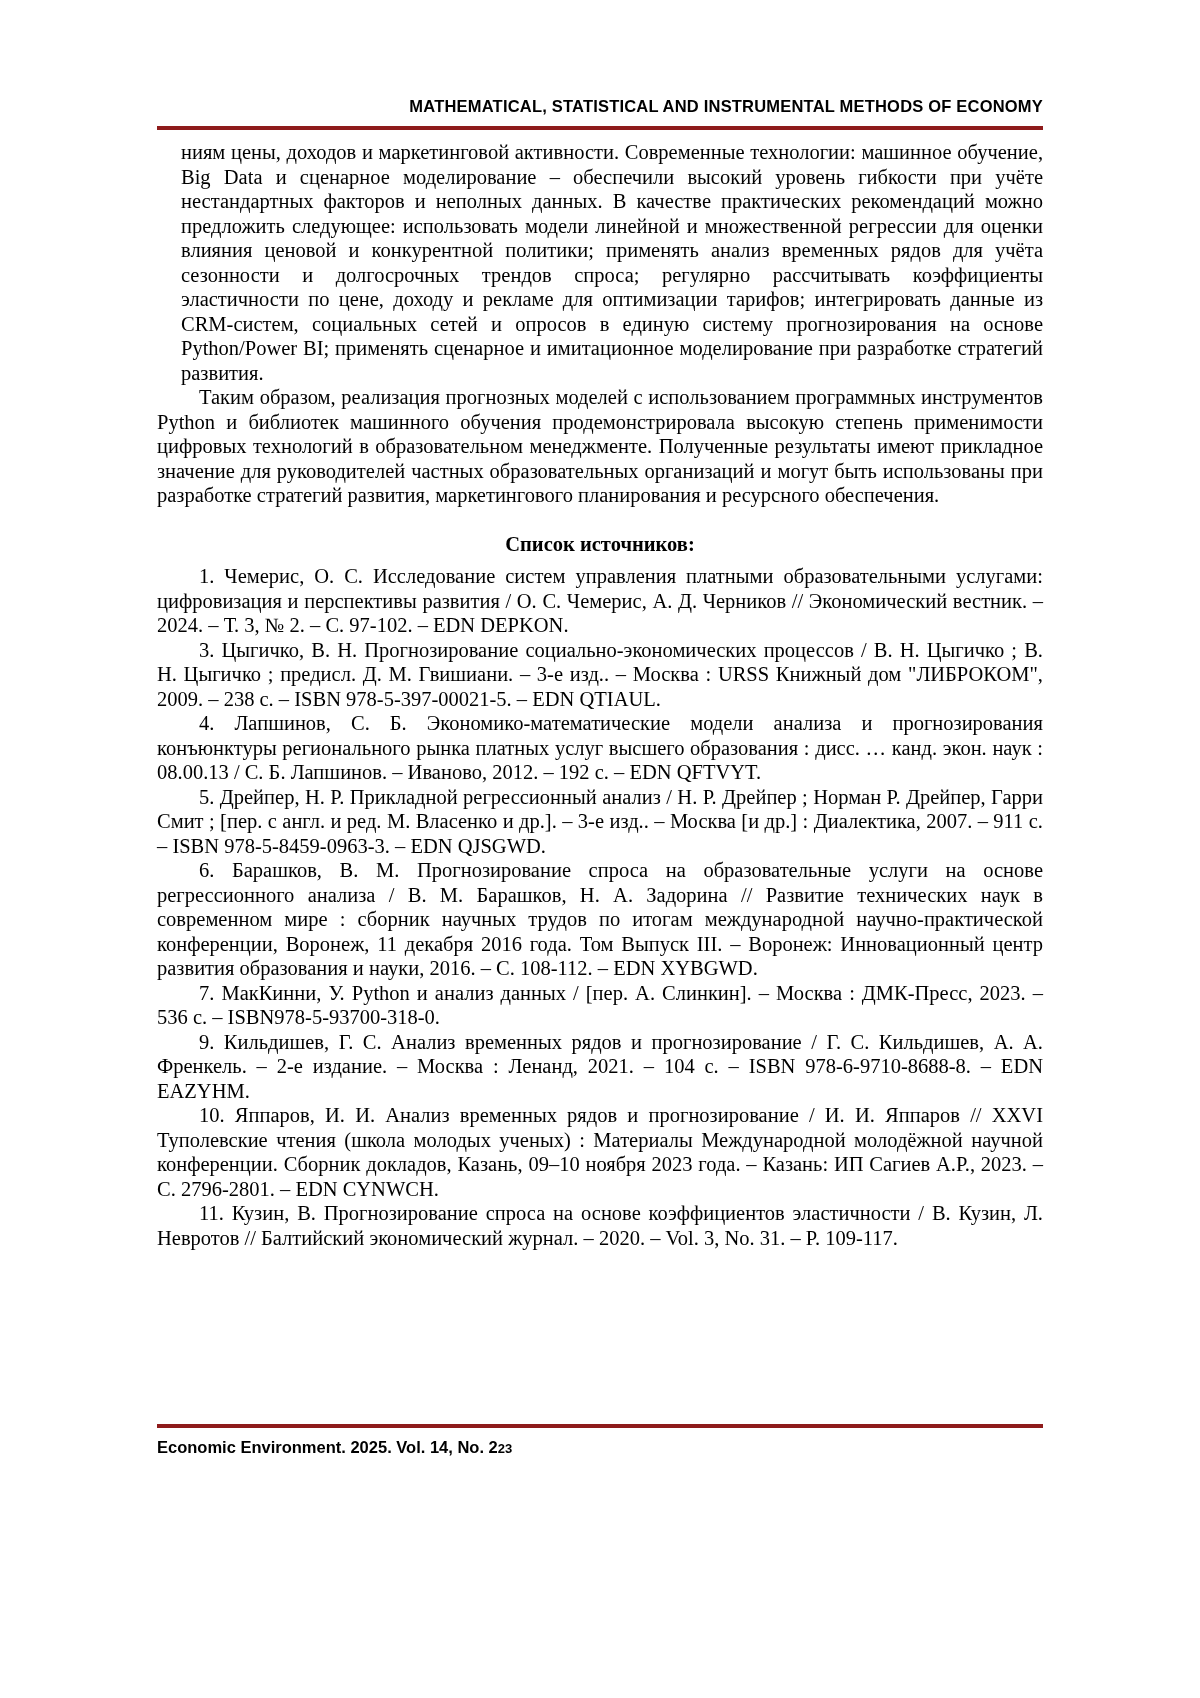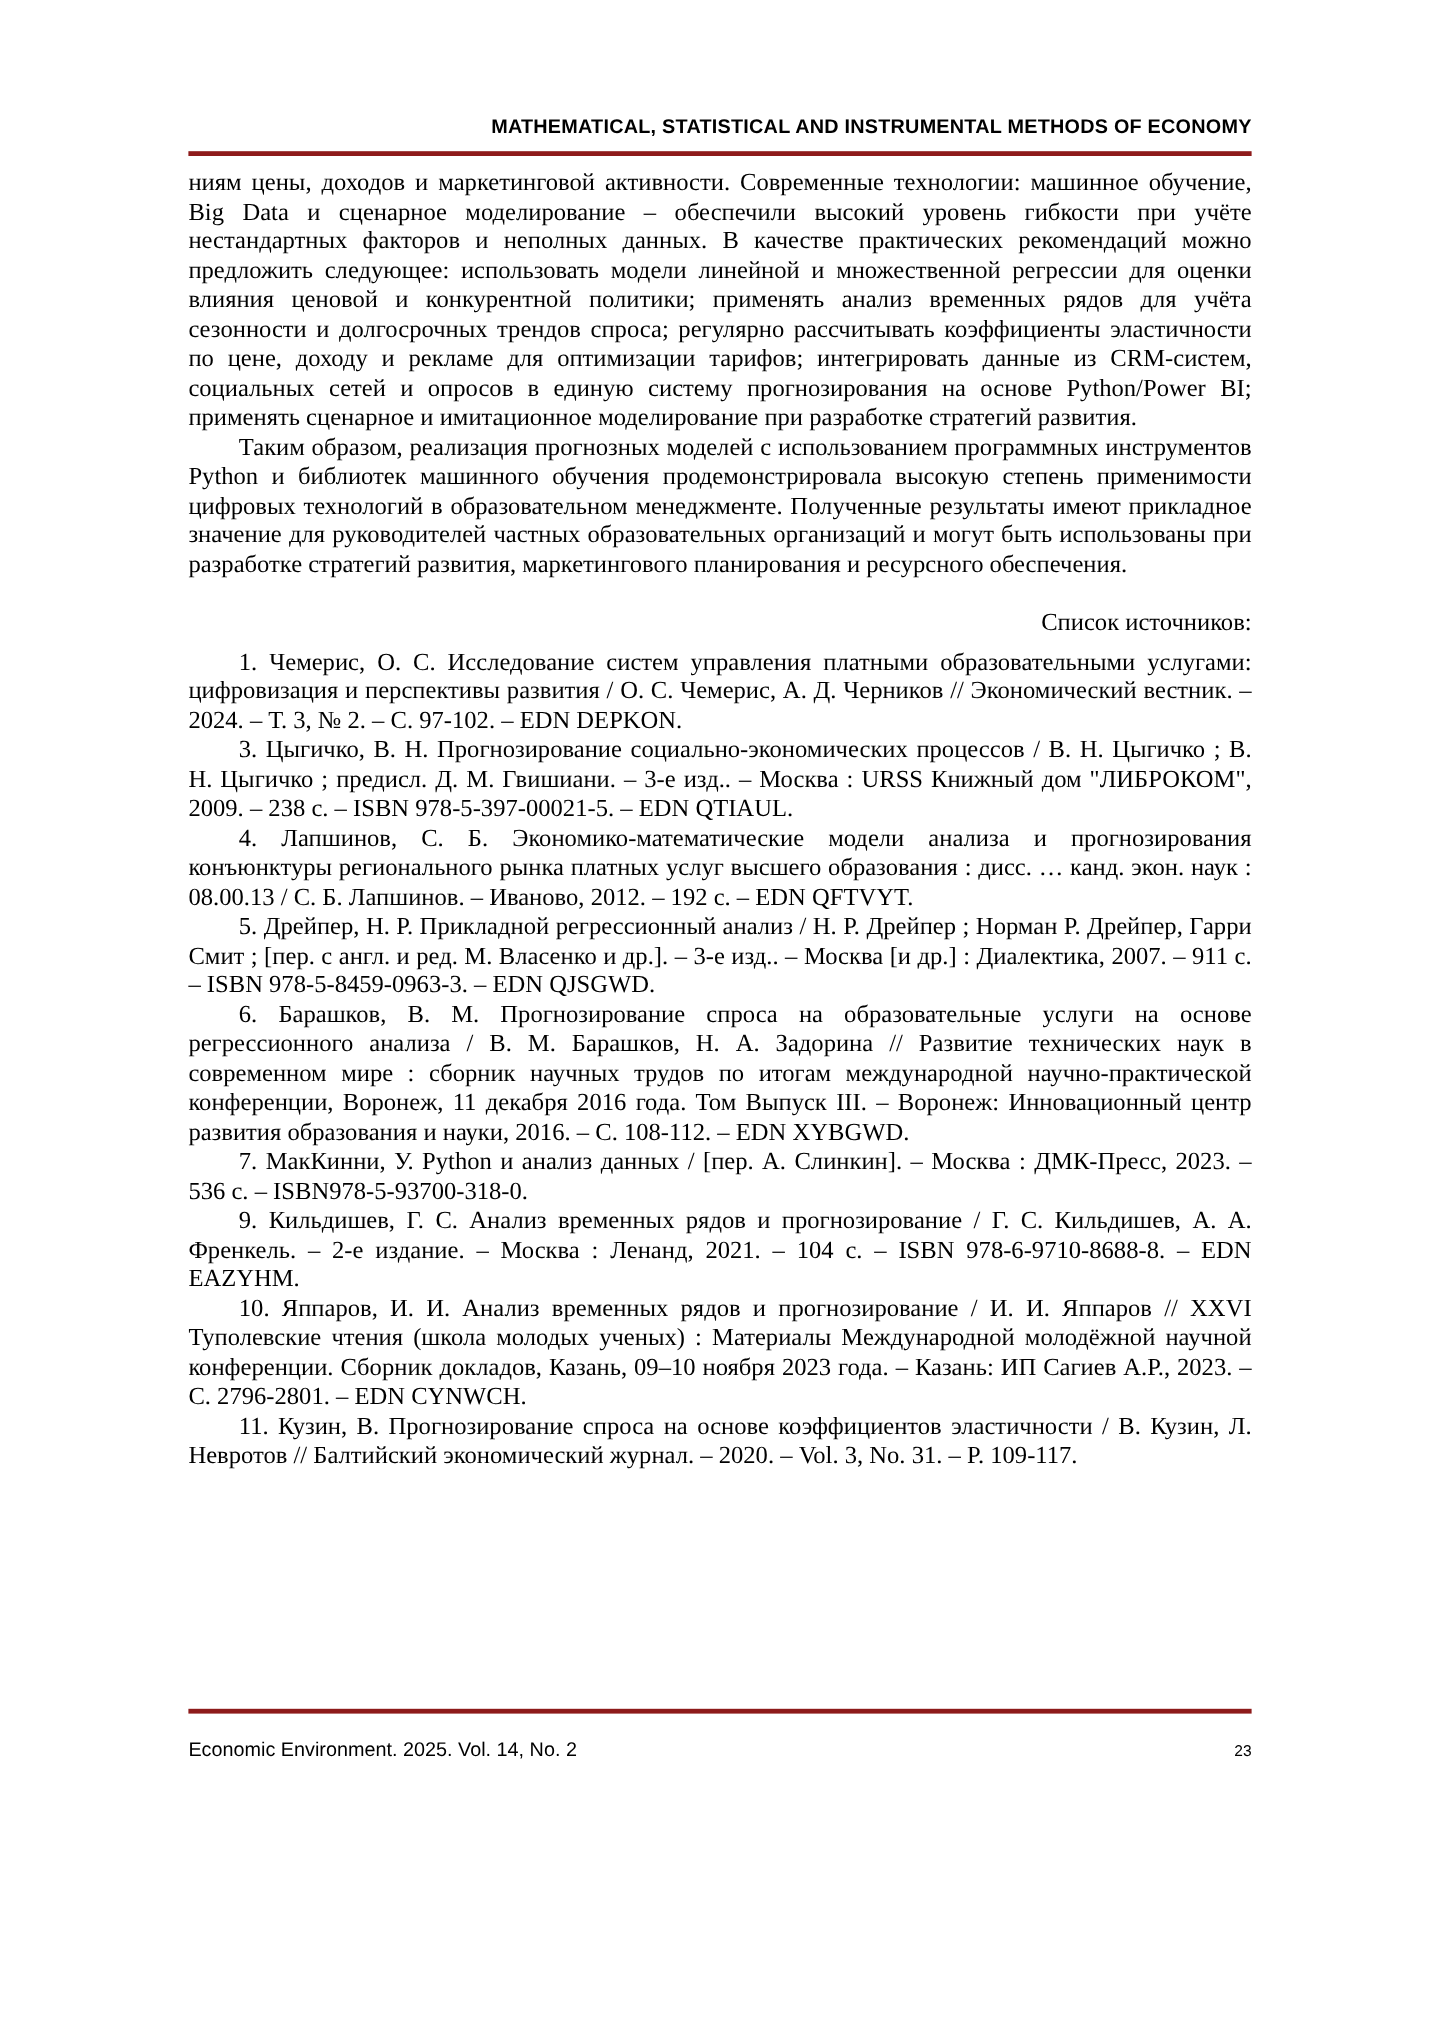--- a/index.html
+++ b/index.html
@@ -38,41 +38,40 @@
   .article-text {
     position:absolute;
     left:157px;
     width:886px;
     top:140px;
     font-size:20.5px;
     line-height:24.5px;
     text-align:justify;
   }
   .article-text p.para { text-indent:42px; }
-  .article-text p.para.first { text-indent:0; }
+  .article-text p.para.first { text-indent:0;margin-left:24px; }
   .sources-heading {
-    font-weight:normal;
+    font-weight:bold;
     font-size:20.5px;
-    text-align:right;
+    text-align:center;
     text-indent:0;
     margin:24px 0 8px 0;
   }
   .article-text p.ref { text-indent:42px; }
   .footer-line {
     position:absolute;
     left:157px;
     width:886px;
     top:1438px;
     display:flex;
-    justify-content:space-between;
+    justify-content:flex-start;
     align-items:baseline;
     font-family:"Liberation Sans", sans-serif;
-    font-weight:normal;
+    font-weight:bold;
     font-size:16.5px;
-    margin-top:11px;
   }
   .footer-line .page-num { font-size:13px; }
 </style>
 </head>
 <body>
 
 <div class="page">
 
   <div class="running-head">MATHEMATICAL, STATISTICAL AND INSTRUMENTAL METHODS OF ECONOMY</div>
 

